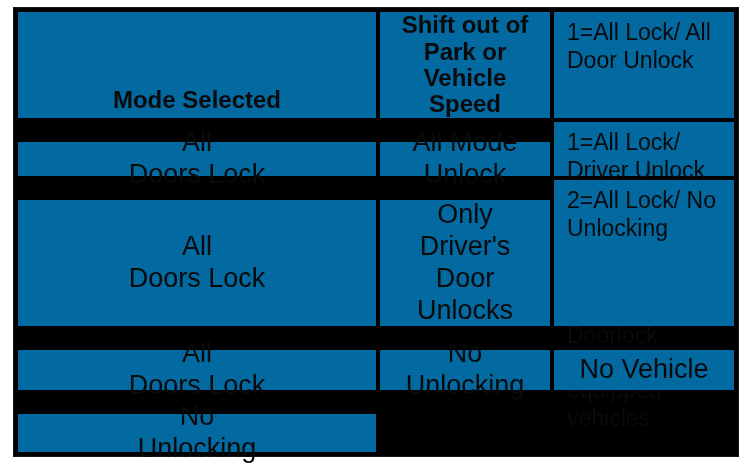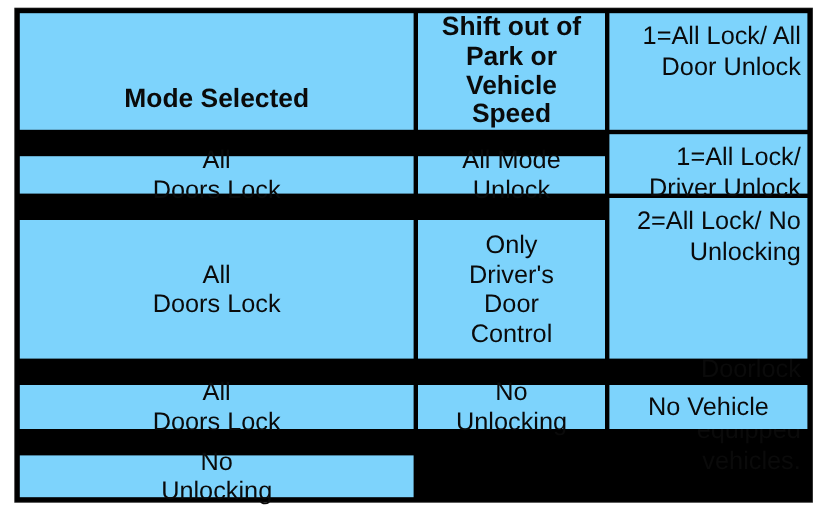--- a/index.html
+++ b/index.html
@@ -26,51 +26,51 @@
     top: 8px;
     display: grid;
     grid-template-columns: 358px 170px 180px;
     grid-template-rows: 106px 54px 146px 60px 58px;
     gap: 4px;
     background: #000000;
     border: 4px solid #000000;
     box-shadow: 0 0 0 1px #1a1a1a;
   }
   .cell {
-    background: #7dd3fc;
+    background: #0369a1;
     display: flex;
     white-space: pre-line;
     box-sizing: border-box;
   }
   .head {
     font-weight: bold;
     font-size: 24px;
     line-height: 1.1;
     justify-content: center;
     align-items: center;
     text-align: center;
   }
   .head-mode {
     align-items: flex-end;
-    padding-bottom: 15px;
+    padding-bottom: 5px;
   }
   .mode {
     font-size: 23px;
     line-height: 1.2;
     justify-content: flex-start;
     align-items: flex-start;
-    text-align: right;
+    text-align: left;
     padding: 7px 6px 0 13px;
   }
   .mode-center {
     align-items: center;
     padding-top: 0;
   }
   .val {
-    font-size: 23px;
+    font-size: 27px;
     line-height: 1.18;
     justify-content: center;
     align-items: center;
     text-align: center;
     margin-top: 20px;
   }
 </style>
 </head>
 <body>
 
@@ -92,21 +92,21 @@
     <div class="cell mode">1=All Lock/ Driver Unlock
 Only. This mode is only
 available with Remote Control
 Doorlock Receiver equipped
 vehicles.</div>
     <div class="cell val">All
 Doors Lock</div>
     <div class="cell val">Only
 Driver's
 Door
-Control</div>
+Unlocks</div>
 
     <div class="cell mode">2=All Lock/ No Unlocking</div>
     <div class="cell val">All
 Doors Lock</div>
     <div class="cell val">No
 Unlocking</div>
 
     <div class="cell val">No Vehicle</div>
     <div class="cell val">No
 Unlocking</div>

